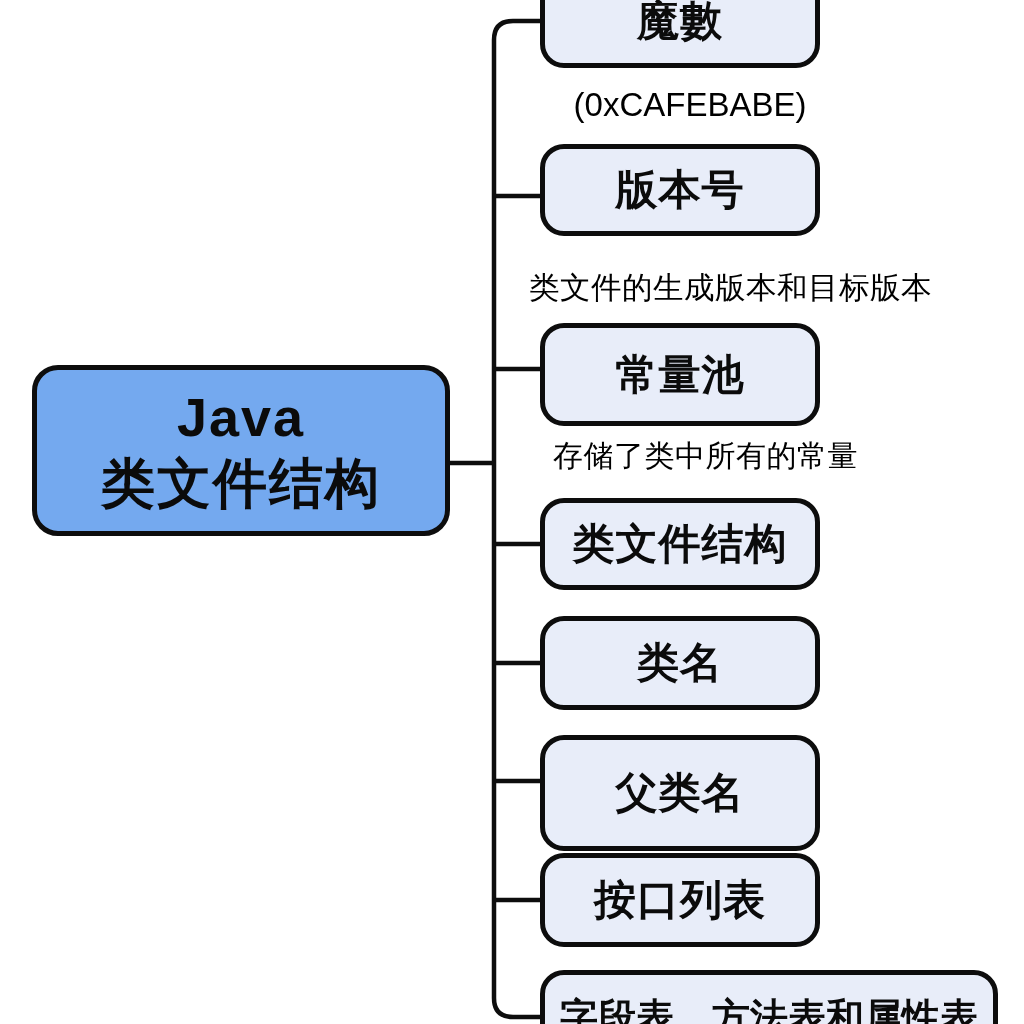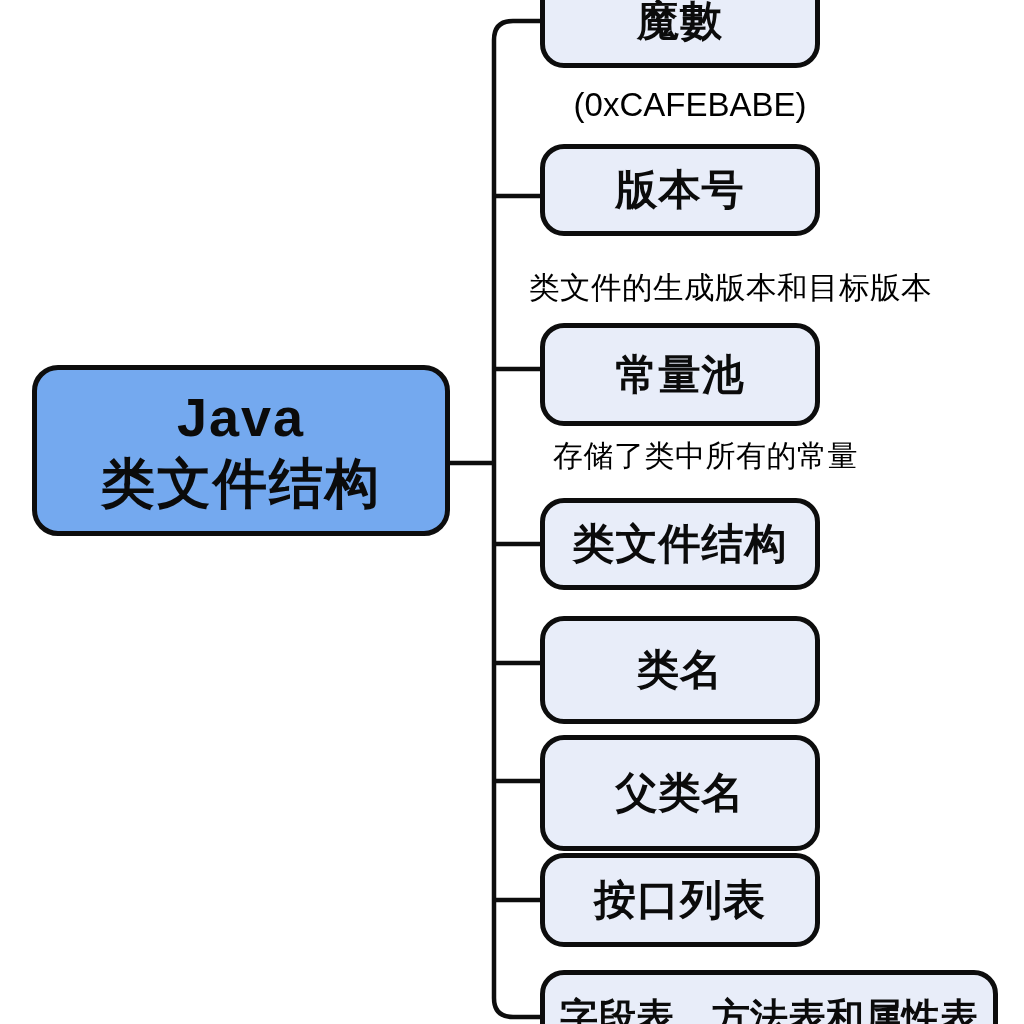--- a/index.html
+++ b/index.html
@@ -55,21 +55,21 @@
   .node.branch {
     left: 540px;
     width: 280px;
     font-size: 42px;
     letter-spacing: 1px;
   }
   .node.b0 { top: -26px; height: 94px; }
   .node.b1 { top: 144px; height: 92px; }
   .node.b2 { top: 323px; height: 103px; }
   .node.b3 { top: 498px; height: 92px; }
-  .node.b4 { top: 616px; height: 108px; }
+  .node.b4 { top: 616px; height: 94px; }
   .node.b5 { top: 735px; height: 116px; }
   .node.b6 { top: 853px; height: 94px; text-align: center; }
   .node.b7 { top: 970px; height: 94px; width: 458px; font-size: 38px; letter-spacing: 0; }
   .annotation {
     position: absolute;
     color: #000000;
     font-weight: normal;
     white-space: nowrap;
   }
   .ann0 {

